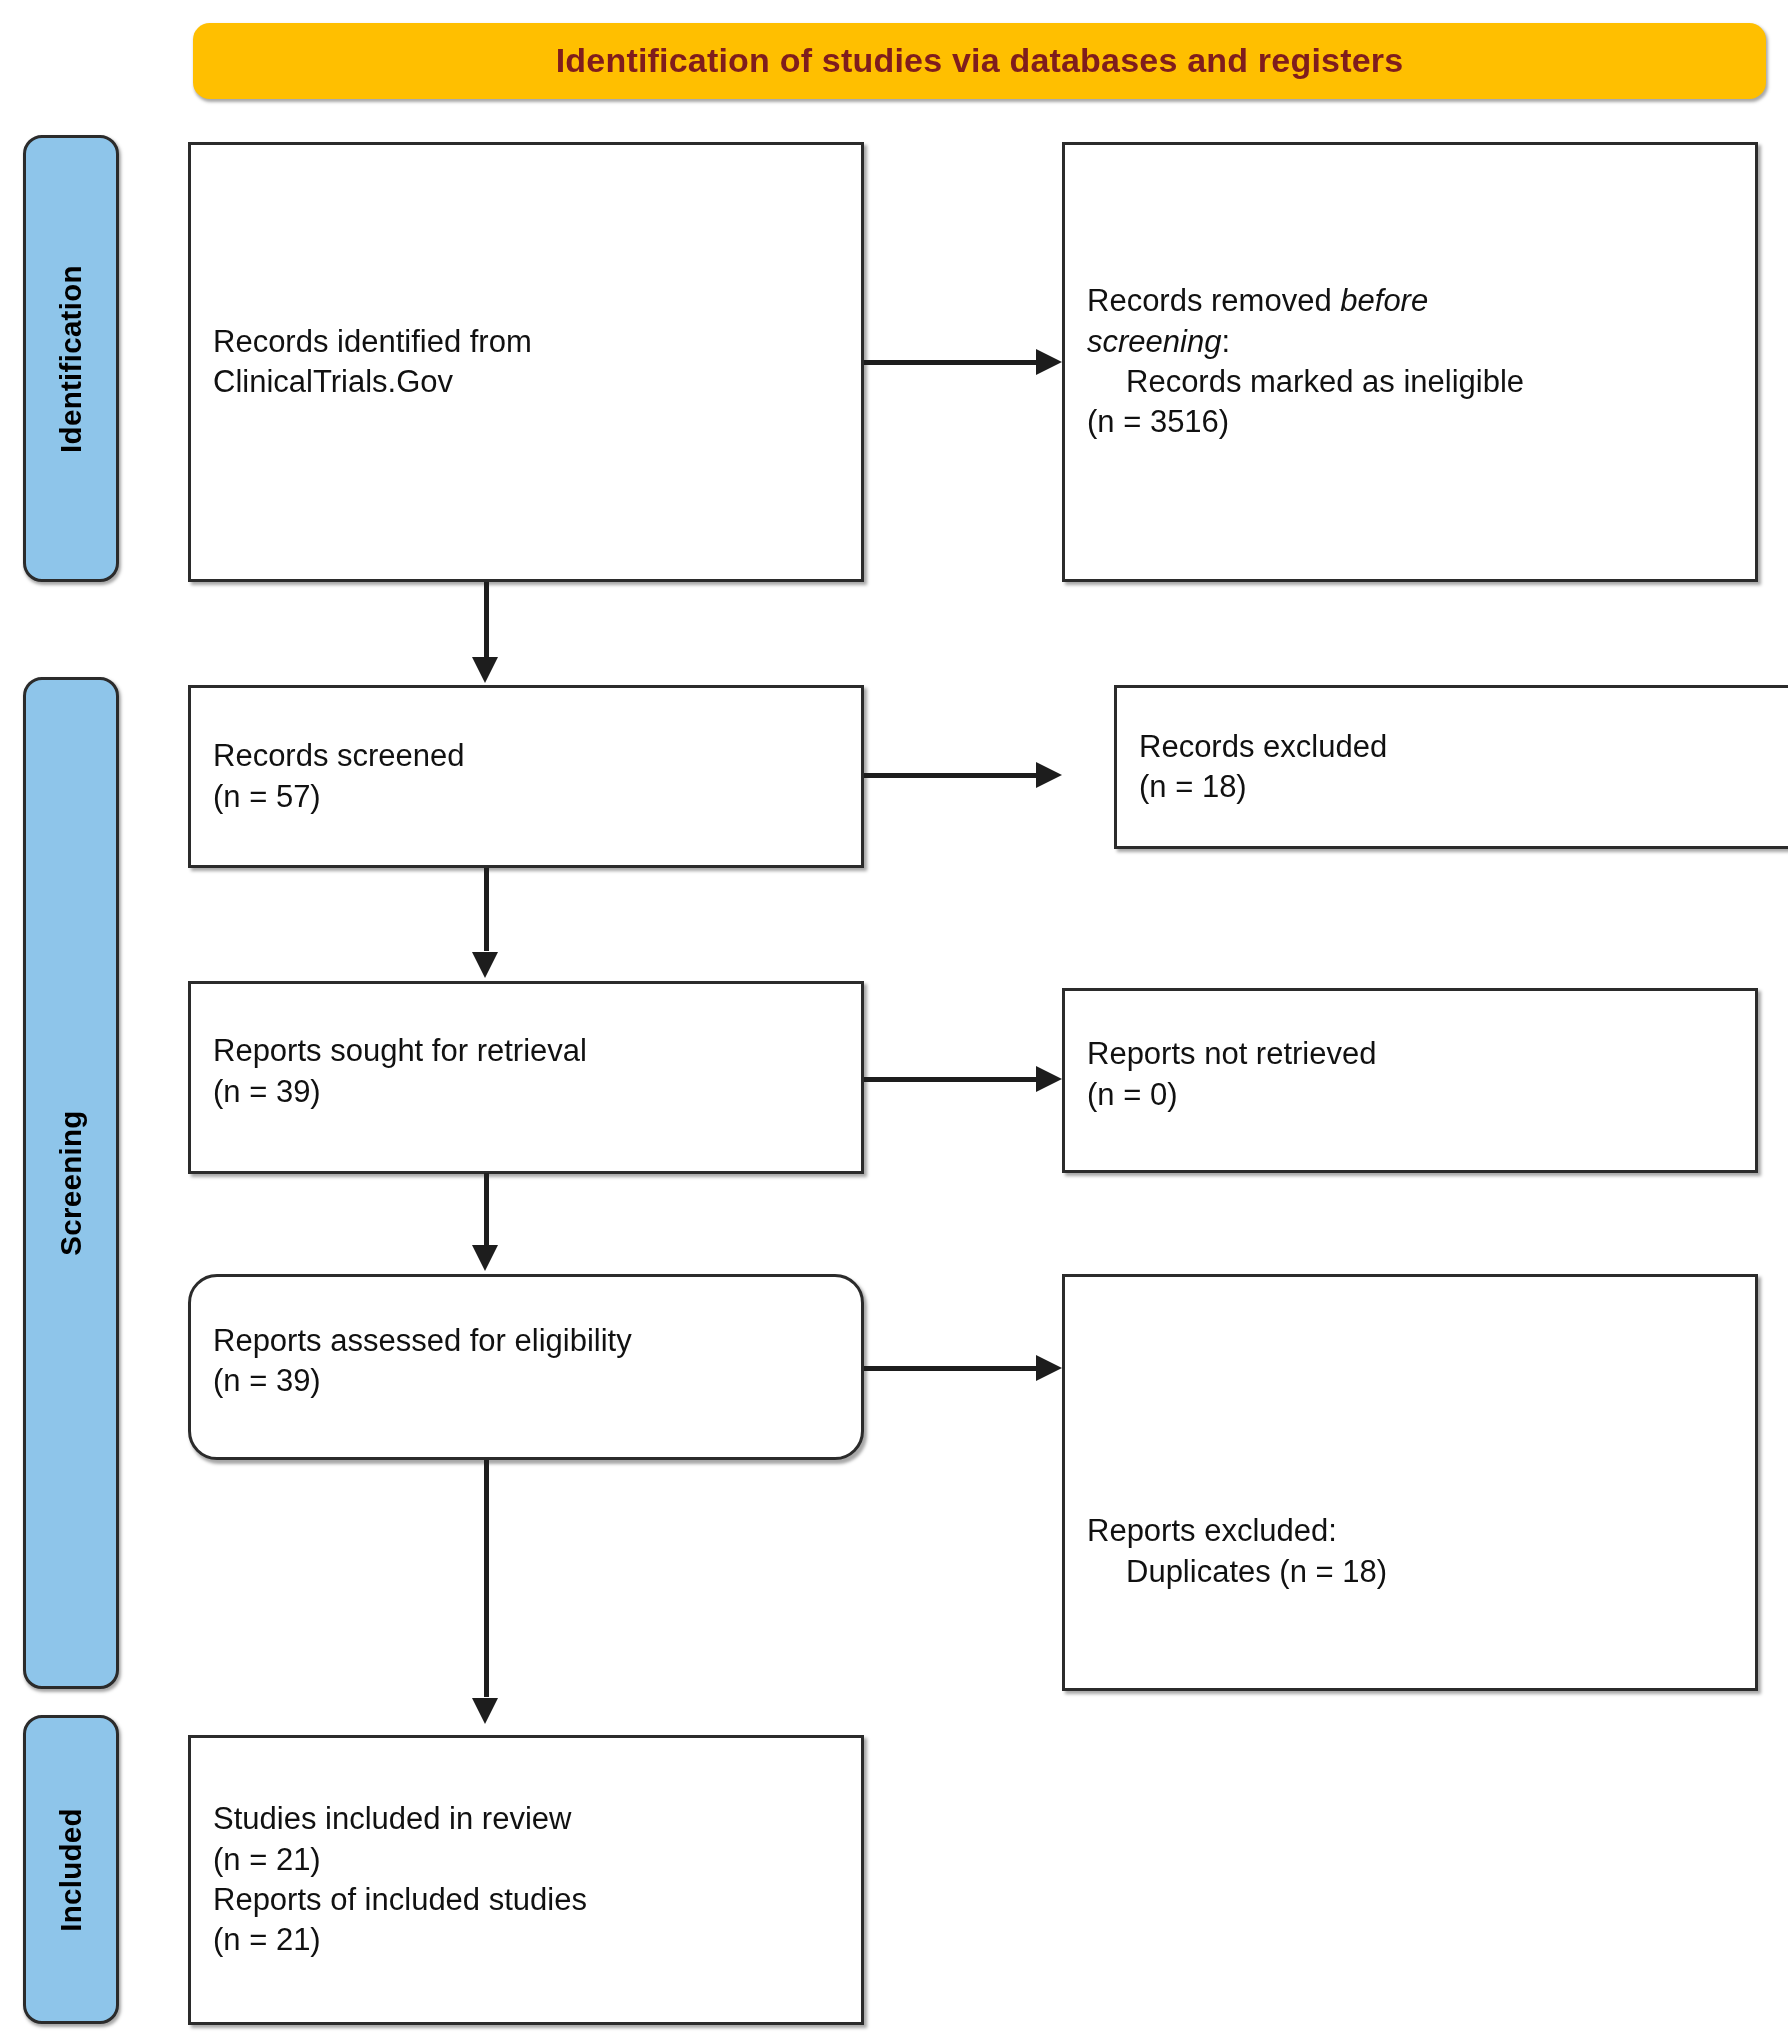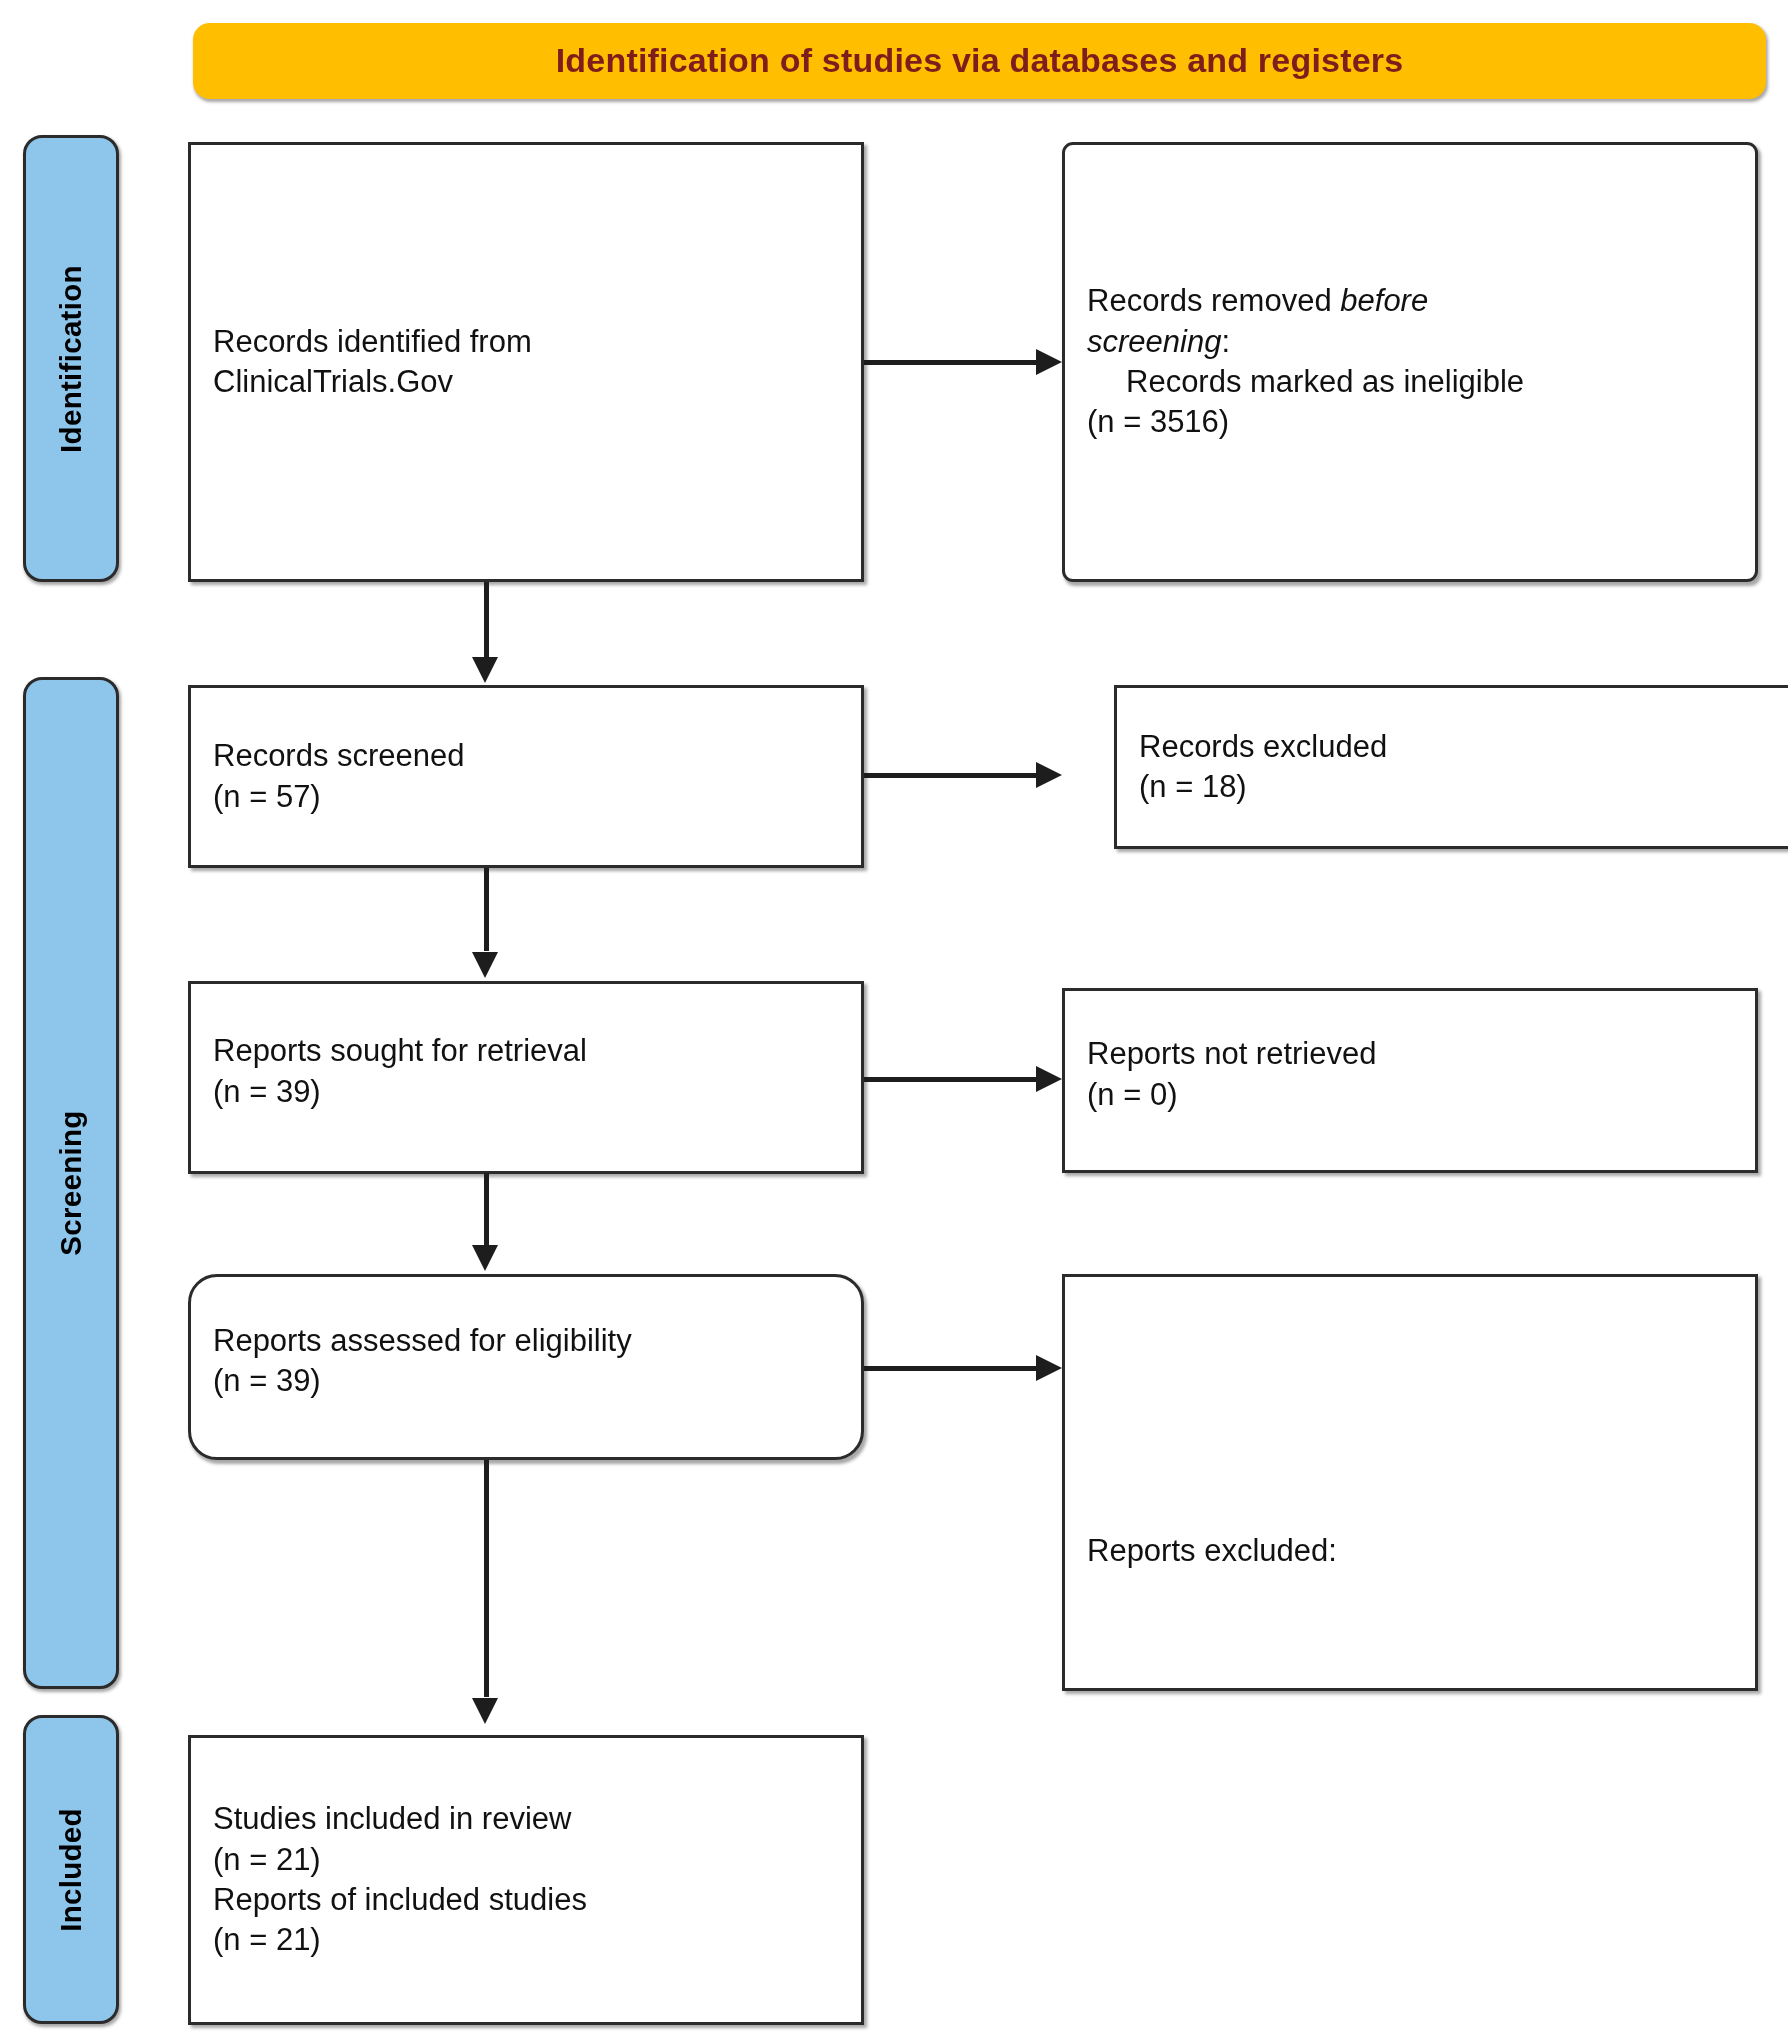--- a/index.html
+++ b/index.html
@@ -88,21 +88,21 @@
   .flow-box .box-text .em {
     font-style: italic;
   }
   .flow-box .box-text .indent {
     display: block;
     padding-left: 39px;
   }
 
   
   #box-identified        { left: 188px;  top: 142px;  width: 676px; height: 440px; }
-  #box-removed           { left: 1062px; top: 142px;  width: 696px; height: 440px; border-radius: 11px; }
+  #box-removed           { left: 1062px; top: 142px;  width: 696px; height: 440px; }
   #box-screened          { left: 188px;  top: 685px; width: 676px; height: 183px; }
   #box-records-excluded  { left: 1114px; top: 685px; width: 696px; height: 164px; }
   #box-sought            { left: 188px;  top: 981px; width: 676px; height: 193px; }
   #box-not-retrieved     { left: 1062px; top: 988px; width: 696px; height: 185px; }
   #box-assessed          { left: 188px;  top: 1274px; width: 676px; height: 186px; border-radius: 29px; }
   #box-reports-excluded  { left: 1062px; top: 1274px; width: 696px; height: 417px; justify-content: center; }
   #box-included          { left: 188px;  top: 1735px; width: 676px; height: 290px; }
 
   
   #box-reports-excluded .box-text { margin-top: 138px; }
@@ -196,21 +196,21 @@
 
   <div class="flow-box" id="box-not-retrieved">
     <div class="box-text"><span>Reports not retrieved</span><br><span>(n = 0)</span></div>
   </div>
 
   <div class="flow-box" id="box-assessed">
     <div class="box-text"><span>Reports assessed for eligibility</span><br><span>(n = 39)</span></div>
   </div>
 
   <div class="flow-box" id="box-reports-excluded">
-    <div class="box-text"><span>Reports excluded:</span></div>
+    <div class="box-text"><span>Reports excluded:</span><span class="indent">Duplicates (n = 18)</span></div>
   </div>
 
   <div class="flow-box" id="box-included">
     <div class="box-text"><span>Studies included in review</span><br><span>(n = 21)</span><br><span>Reports of included studies</span><br><span>(n = 21)</span></div>
   </div>
 
   <div class="conn v" id="v1"></div>
   <div class="arrow-down" id="a1"></div>
 
   <div class="conn v" id="v2"></div>

